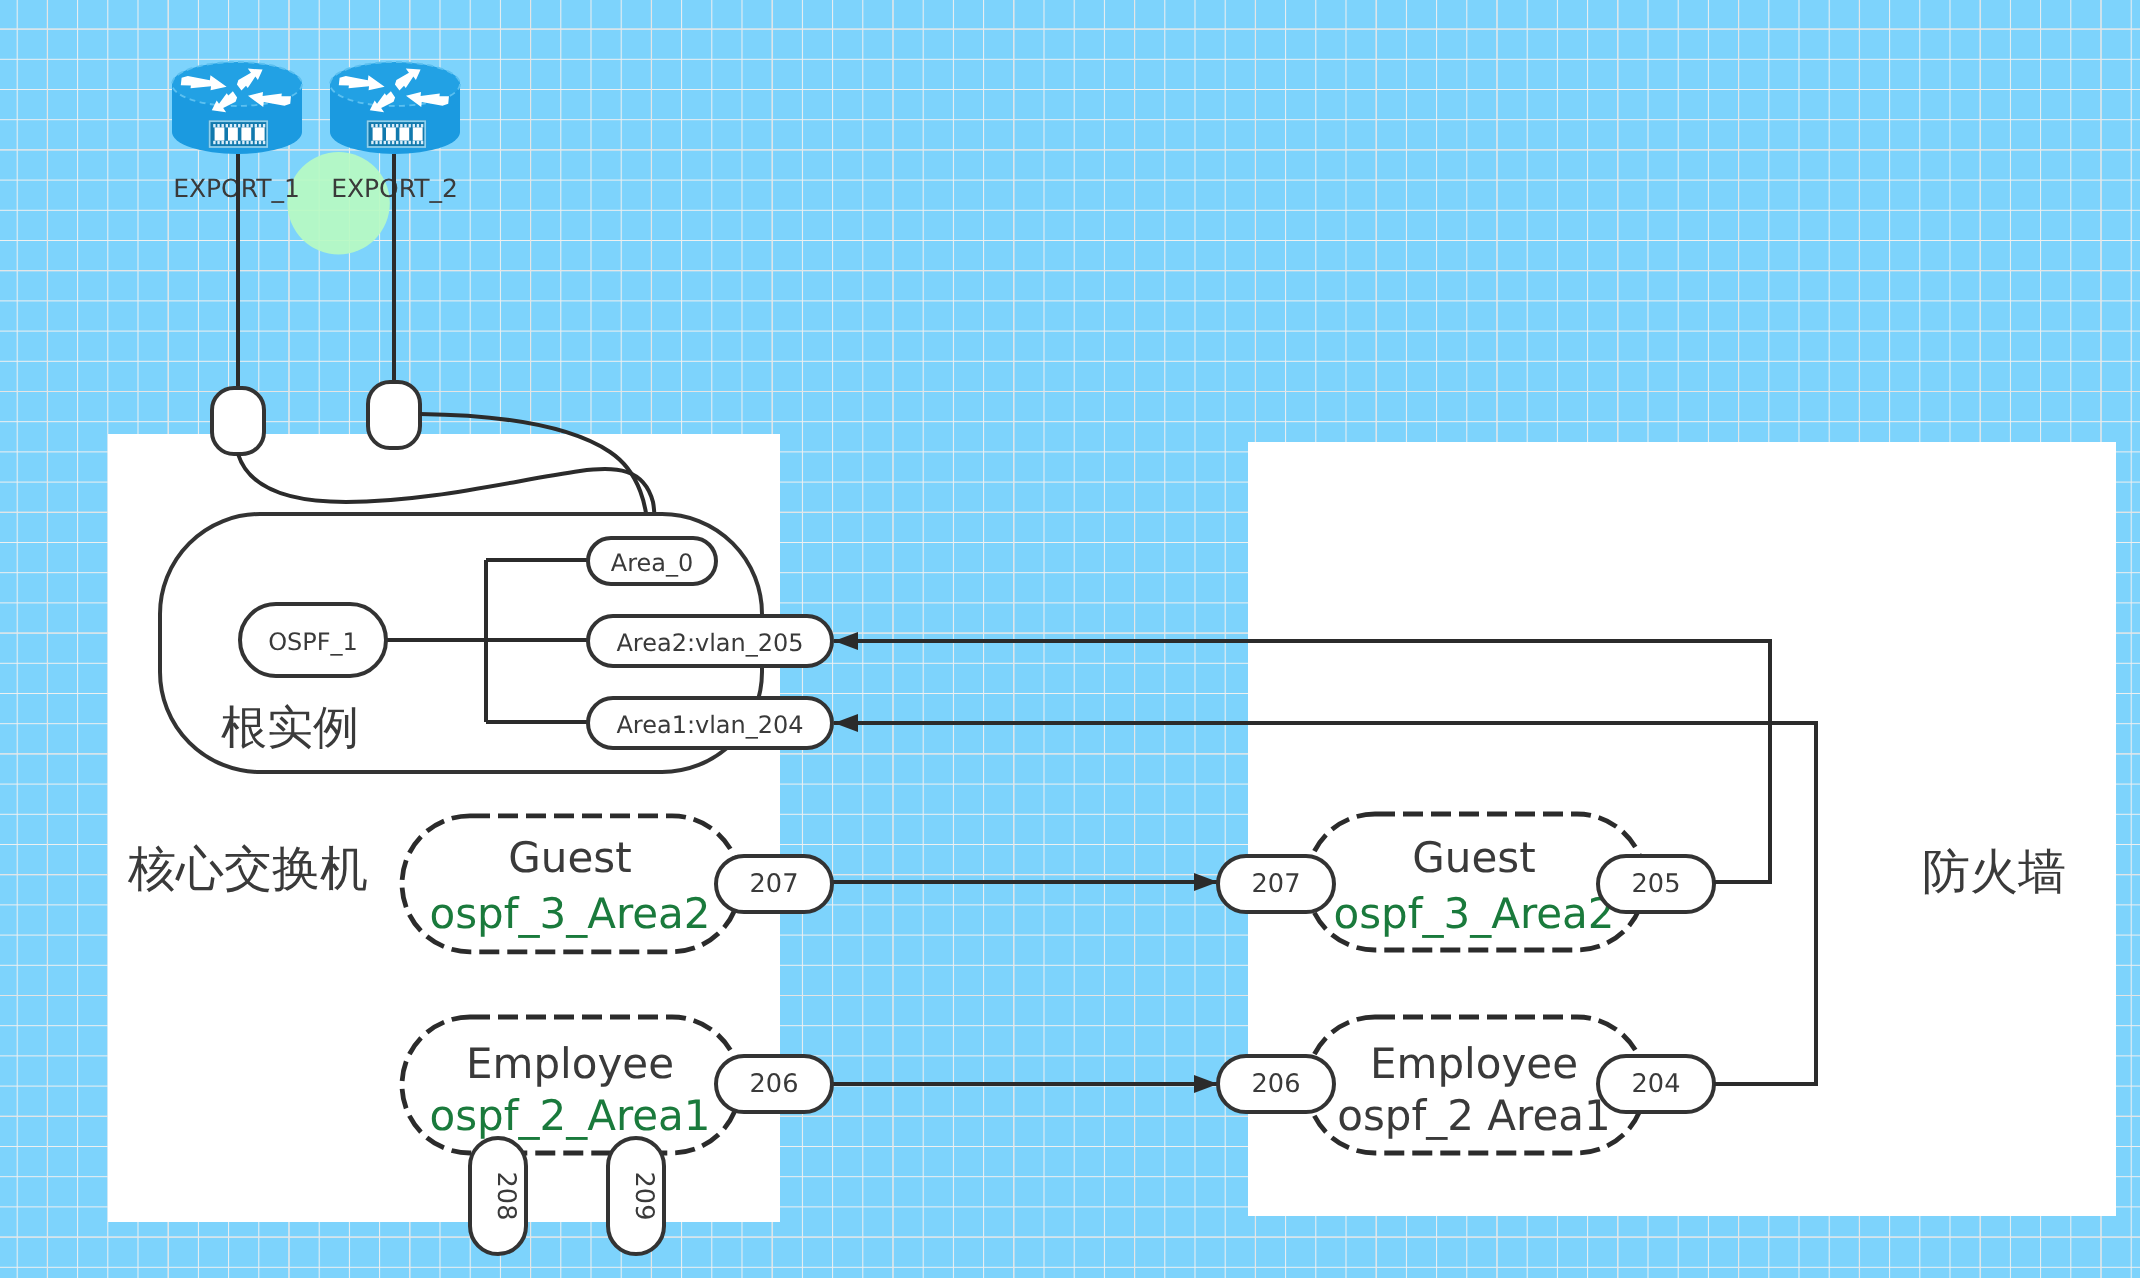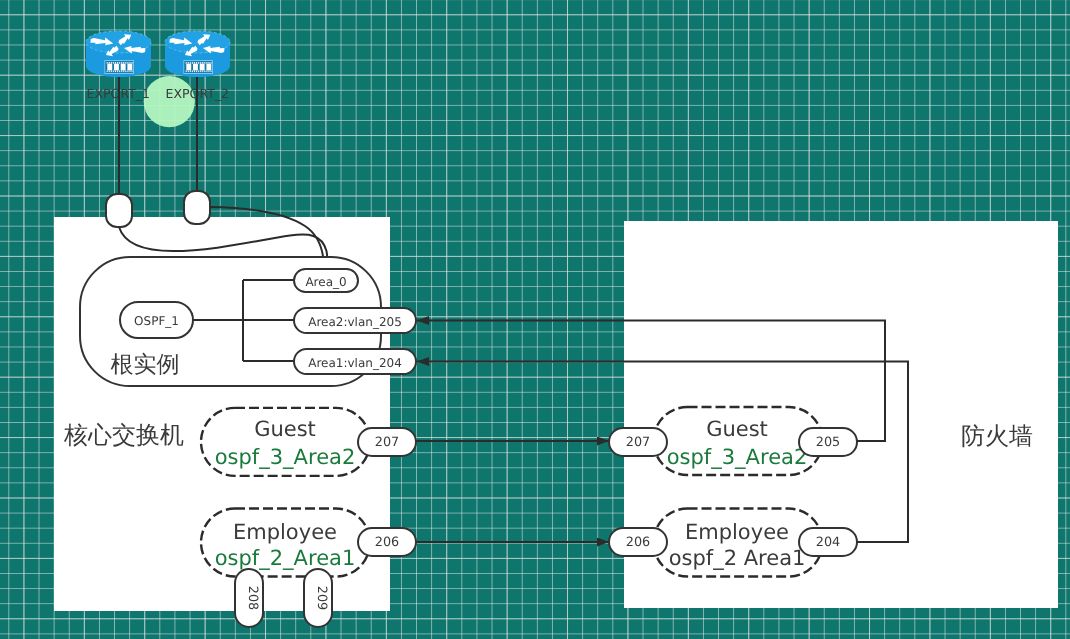--- a/index.html
+++ b/index.html
@@ -1,20 +1,20 @@
 <!DOCTYPE html>
 <html><head>
 <meta charset="utf-8">
 <title>Network topology diagram</title>
 <style>
   html,body{margin:0;padding:0;}
   body{width:1070px;height:639px;overflow:hidden;background:#ffffff;
        font-family:"DejaVu Sans",sans-serif;
        -webkit-font-smoothing:antialiased;text-rendering:geometricPrecision;}
-  #canvas{position:relative;width:1070px;height:639px;overflow:hidden;background:#0f766e;}
+  #canvas{position:relative;width:1070px;height:639px;overflow:hidden;background:#7dd3fc;}
   svg#diagram{position:absolute;left:0;top:0;width:1070px;height:639px;display:block;}
   .nd{fill:#ffffff;stroke:#333333;stroke-width:2;}
   .dash{fill:none;stroke:#2b2b2b;stroke-width:2.4;stroke-dasharray:10 4;}
   .lnk{fill:none;stroke:#2b2b2b;stroke-width:2;}
   .lbl{font-size:12.5px;fill:#3a3a3a;}
   .port{font-size:12.8px;fill:#3a3a3a;}
   .big{font-size:24px;fill:#3a3a3a;}
   .zlbl{font-size:23px;fill:#3a3a3a;}
   .grp{font-size:21px;fill:#3a3a3a;}
   .grpg{font-size:21px;fill:#1a7a3c;}

